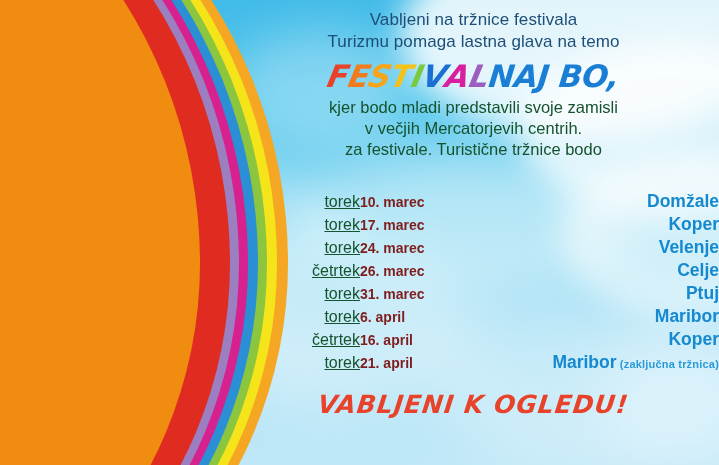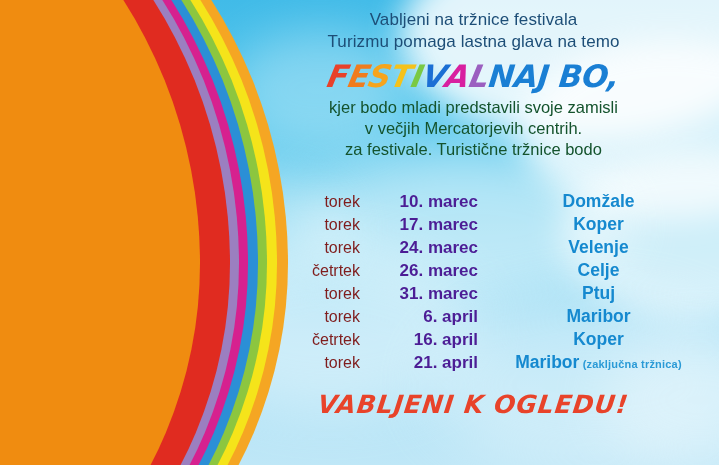--- a/index.html
+++ b/index.html
@@ -84,23 +84,23 @@
   }
   .festival-line span{display:inline-block;transform:skewX(-6deg);}
   .body-copy{
     text-align:center;color:#14532d;font-size:16.5px;line-height:21px;
     margin-top:3px;
   }
 
   
   .schedule{margin:30px 0 0 0;width:100%;border-collapse:collapse;}
   .schedule td{padding:1px 0;vertical-align:baseline;}
-  .c-day{width:132px;text-align:right;color:#7f1d1d;font-size:16px;padding-right:0;}
-  .c-date{width:118px;text-align:right;color:#4c1d95;font-size:17px;font-weight:700;padding-right:0;}
-  .c-city{text-align:center;color:#1589cf;font-size:17.5px;font-weight:700;padding-left:18px;margin-left:36px;}
+  .c-day{width:132px;text-align:right;color:#14532d;font-size:16px;padding-right:0;text-decoration:underline;}
+  .c-date{width:118px;text-align:left;color:#7f1d1d;font-size:14px;font-weight:700;padding-right:0;}
+  .c-city{text-align:right;color:#1589cf;font-size:17.5px;font-weight:700;padding-left:18px;margin-left:36px;}
   .c-city .note{font-size:11px;font-weight:700;color:#2a9ad6;letter-spacing:.2px;}
 
   
   .cta{
     margin-top:16px;text-align:center;
     font-family:"DejaVu Sans",sans-serif;
     color:#e8432a;font-weight:700;font-style:italic;
     font-size:25px;letter-spacing:1px;
   }
   .cta span{display:inline-block;transform:skewX(-7deg);}

